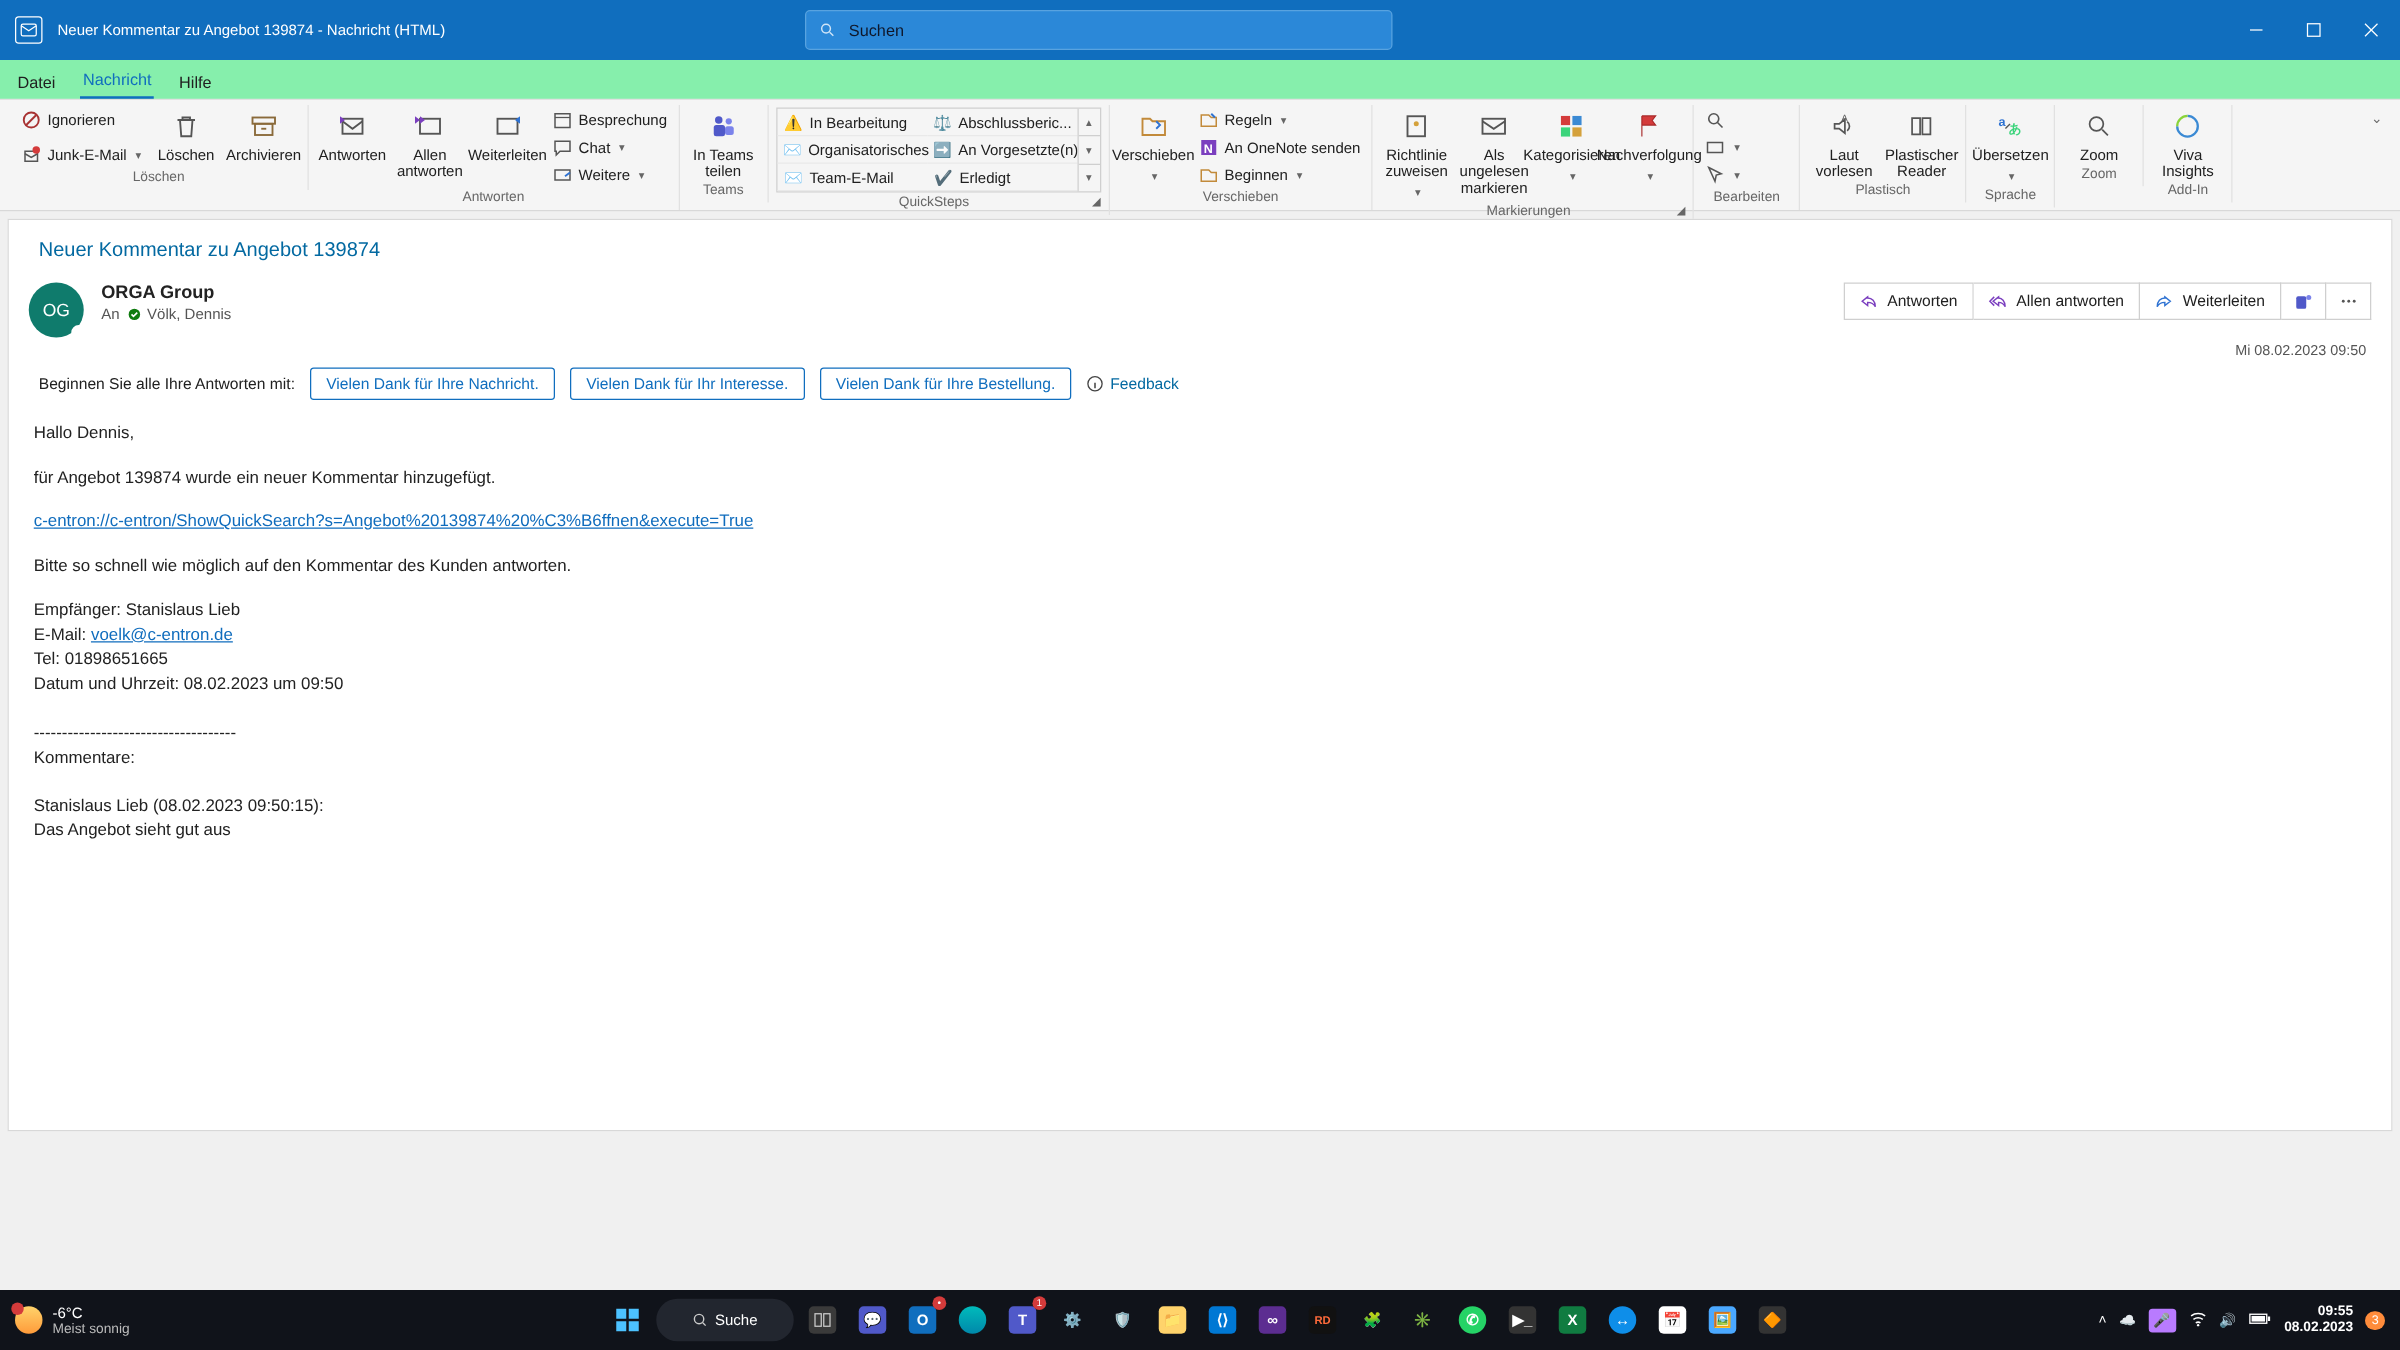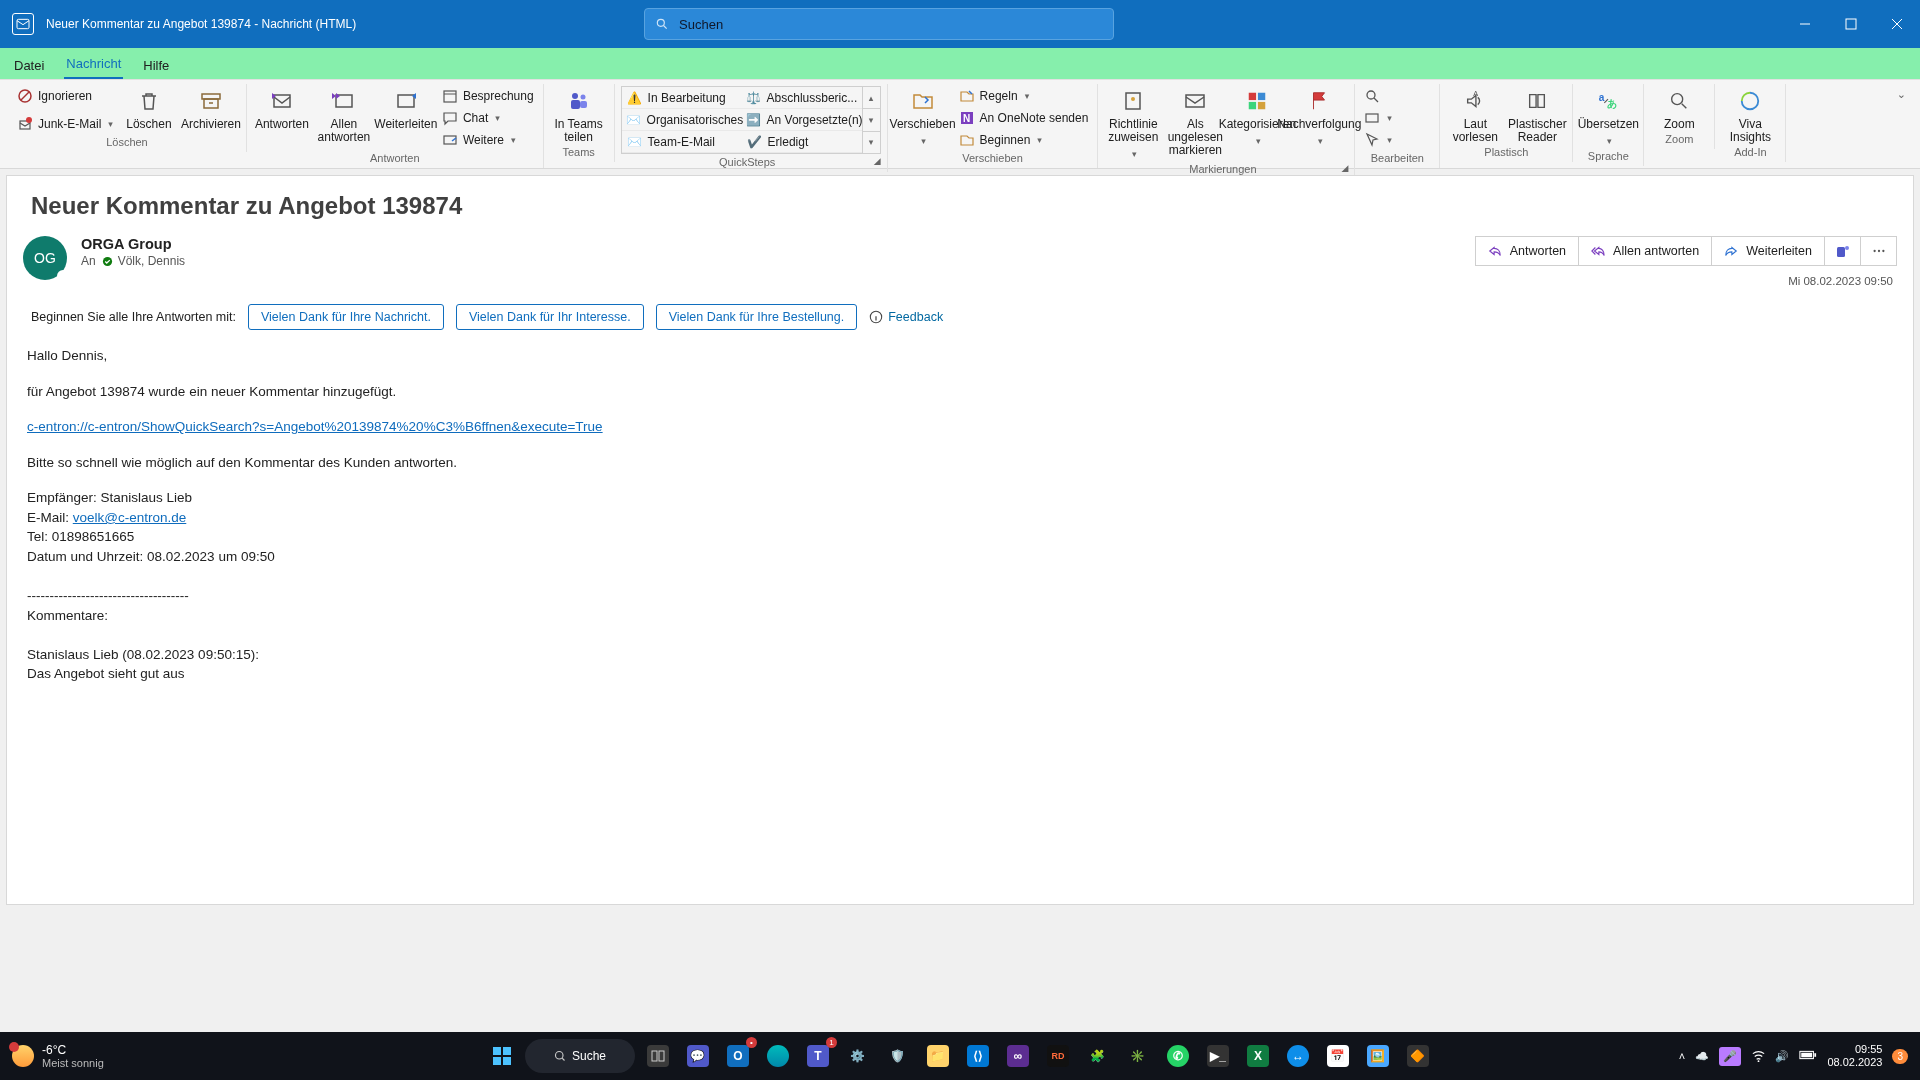--- a/index.html
+++ b/index.html
@@ -37,21 +37,21 @@
 .qsbox { border:1px solid #cfcfcf; display:flex; }
 .qscol { display:flex; flex-direction:column; width:120px; }
 .qscol .smallbtn { border-bottom:1px solid #e9e9e9; height:22px; padding:0 5px; }
 .qsarrow { width:18px; border-left:1px solid #cfcfcf; display:flex; flex-direction:column; }
 .qsarrow div { flex:1; display:flex; align-items:center; justify-content:center; color:#666; font-size:9px; border-bottom:1px solid #cfcfcf; }
 .qsarrow div:last-child { border:none; }
 .chev { font-size:9px; color:#666; margin-left:2px; }
 
 
 .msgwrap { margin:6px; background:#fff; border:1px solid #d8d8d8; height:730px; padding:14px 16px; overflow:auto; position:relative; }
-.subject { font-size:24px; font-weight:700; margin:2px 0 16px 8px; color:#404040; }
+.subject { font-size:16px; font-weight:400; margin:2px 0 16px 8px; color:#0369a1; }
 .headerrow { display:flex; align-items:flex-start; gap:14px; }
 .avatar { width:44px; height:44px; border-radius:50%; background:#0f7b6c; color:#fff; display:flex; align-items:center; justify-content:center; font-size:14px; position:relative; }
 .avatar .presence { width:12px; height:12px; border-radius:50%; background:#fff; border:2px solid #fff; position:absolute; right:-2px; bottom:-2px; }
 .senderblock { flex:1; }
 .sender { font-size:14.5px; font-weight:600; color:#222; }
 .toline { font-size:12px; color:#555; display:flex; align-items:center; gap:6px; margin-top:2px; }
 .toline .pres-icon { width:10px; height:10px; display:inline-block; color:#107c10; }
 .msgactions { display:flex; align-items:center; gap:0; }
 .msgactions .abtn { border:1px solid #cfcfcf; height:30px; padding:0 12px; display:flex; align-items:center; gap:8px; font-size:12.5px; background:#fff; }
 .msgactions .abtn + .abtn { border-left:none; }
@@ -69,21 +69,21 @@
 
 
 .taskbar { position:fixed; bottom:0; left:0; right:0; height:48px; background:#10131a; display:flex; align-items:center; color:#fff; font-size:11px; }
 .taskbar .weather { display:flex; align-items:center; gap:8px; padding-left:12px; }
 .taskbar .weather .wicon { width:22px; height:22px; border-radius:50%; background:linear-gradient(#ffd36b,#ff9b3a); position:relative; }
 .taskbar .weather .wicon::after { content:""; position:absolute; left:-3px; top:-3px; width:10px; height:10px; background:#d43b3b; border-radius:50%; }
 .taskbar .center { position:absolute; left:50%; transform:translateX(-50%); display:flex; align-items:center; gap:6px; }
 .taskbar .tbtn { width:34px; height:34px; display:flex; align-items:center; justify-content:center; border-radius:4px; }
 .taskbar .searchpill { height:34px; width:110px; background:#22262f; border-radius:17px; display:flex; align-items:center; justify-content:center; gap:6px; font-size:12px; }
 .taskbar .tray { margin-left:auto; display:flex; align-items:center; gap:10px; padding-right:12px; }
-.taskbar .clock { text-align:right; line-height:13px; }
+.taskbar .clock { text-align:right; line-height:13px;font-weight:bold; }
 .tb-ico { width:22px; height:22px; border-radius:4px; display:flex; align-items:center; justify-content:center; font-size:12px; font-weight:bold; }
 .badge { position:relative; }
 .badge::after { content:attr(data-badge); position:absolute; top:-2px; right:-2px; background:#d43b3b; color:#fff; font-size:8px; width:11px; height:11px; border-radius:50%; display:flex; align-items:center; justify-content:center; }
 
 svg { overflow:visible; }
 </style>
 </head>
 <body>
 
 <div class="titlebar">

